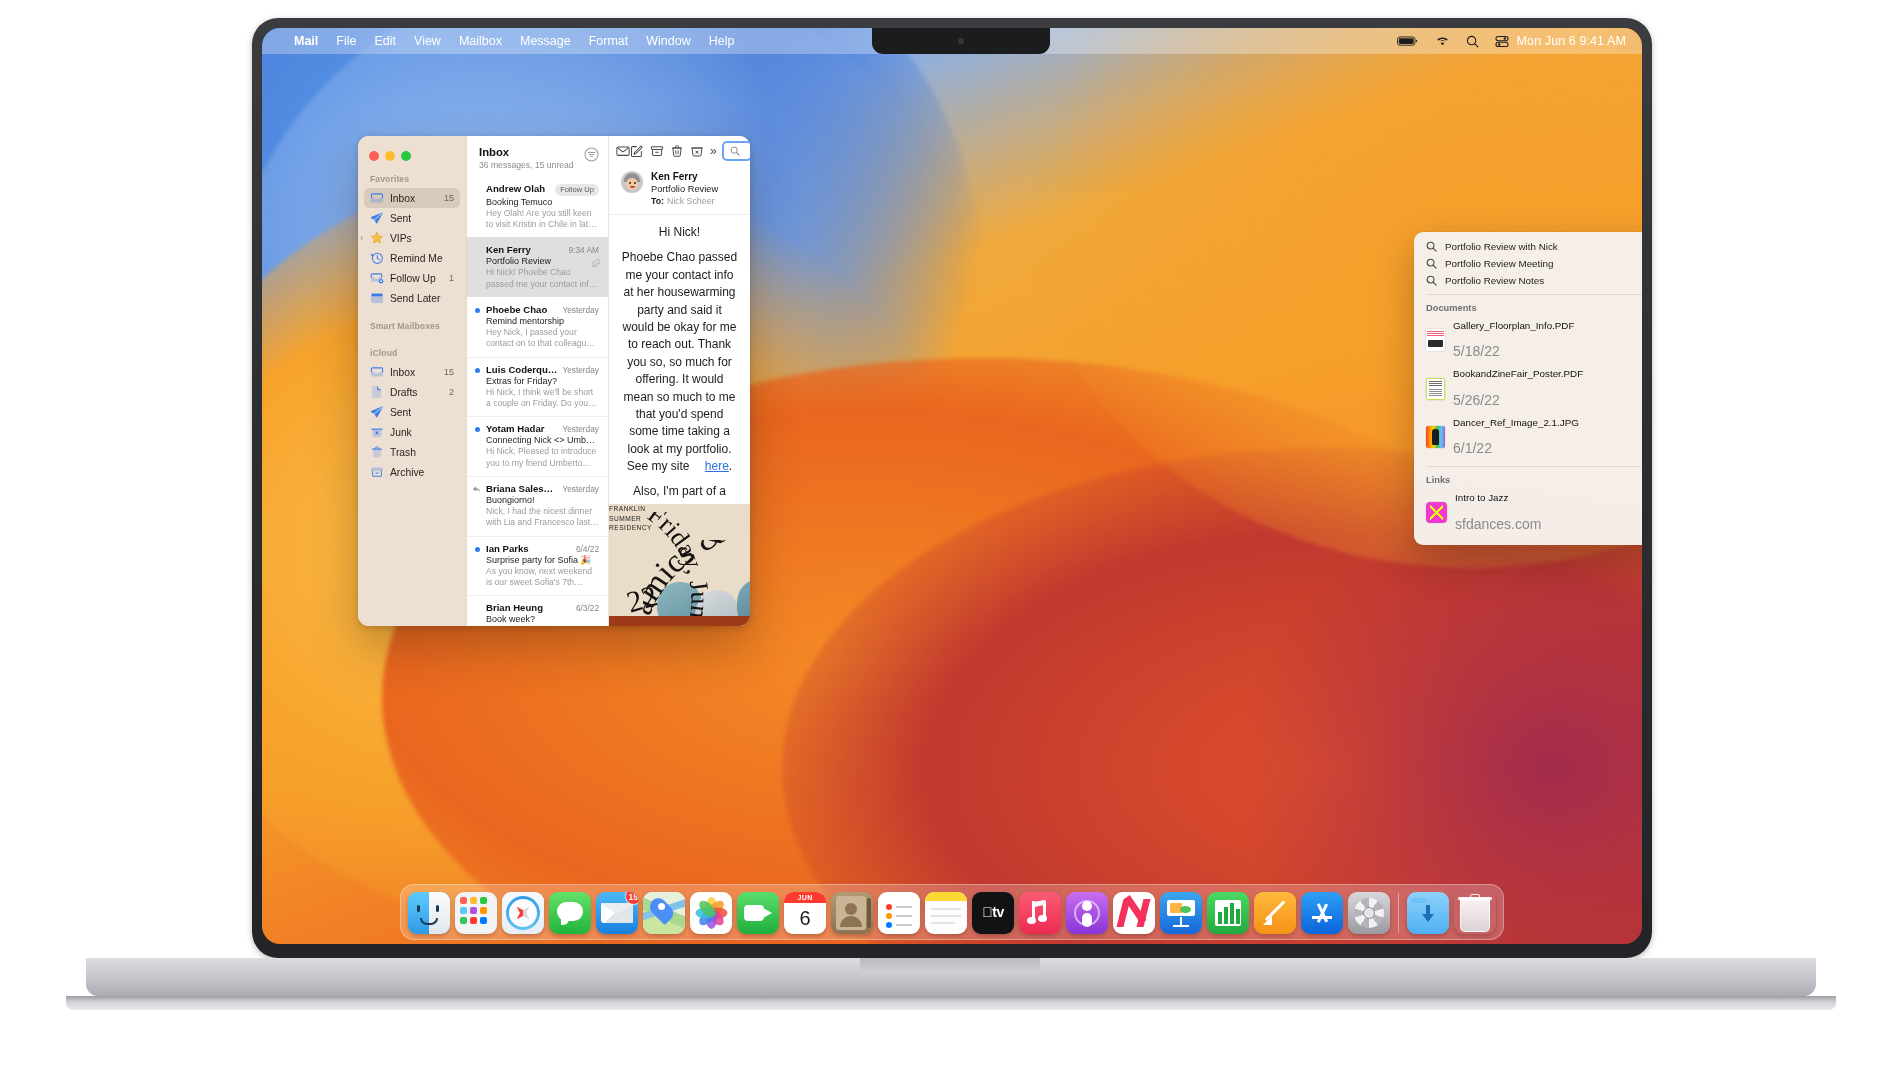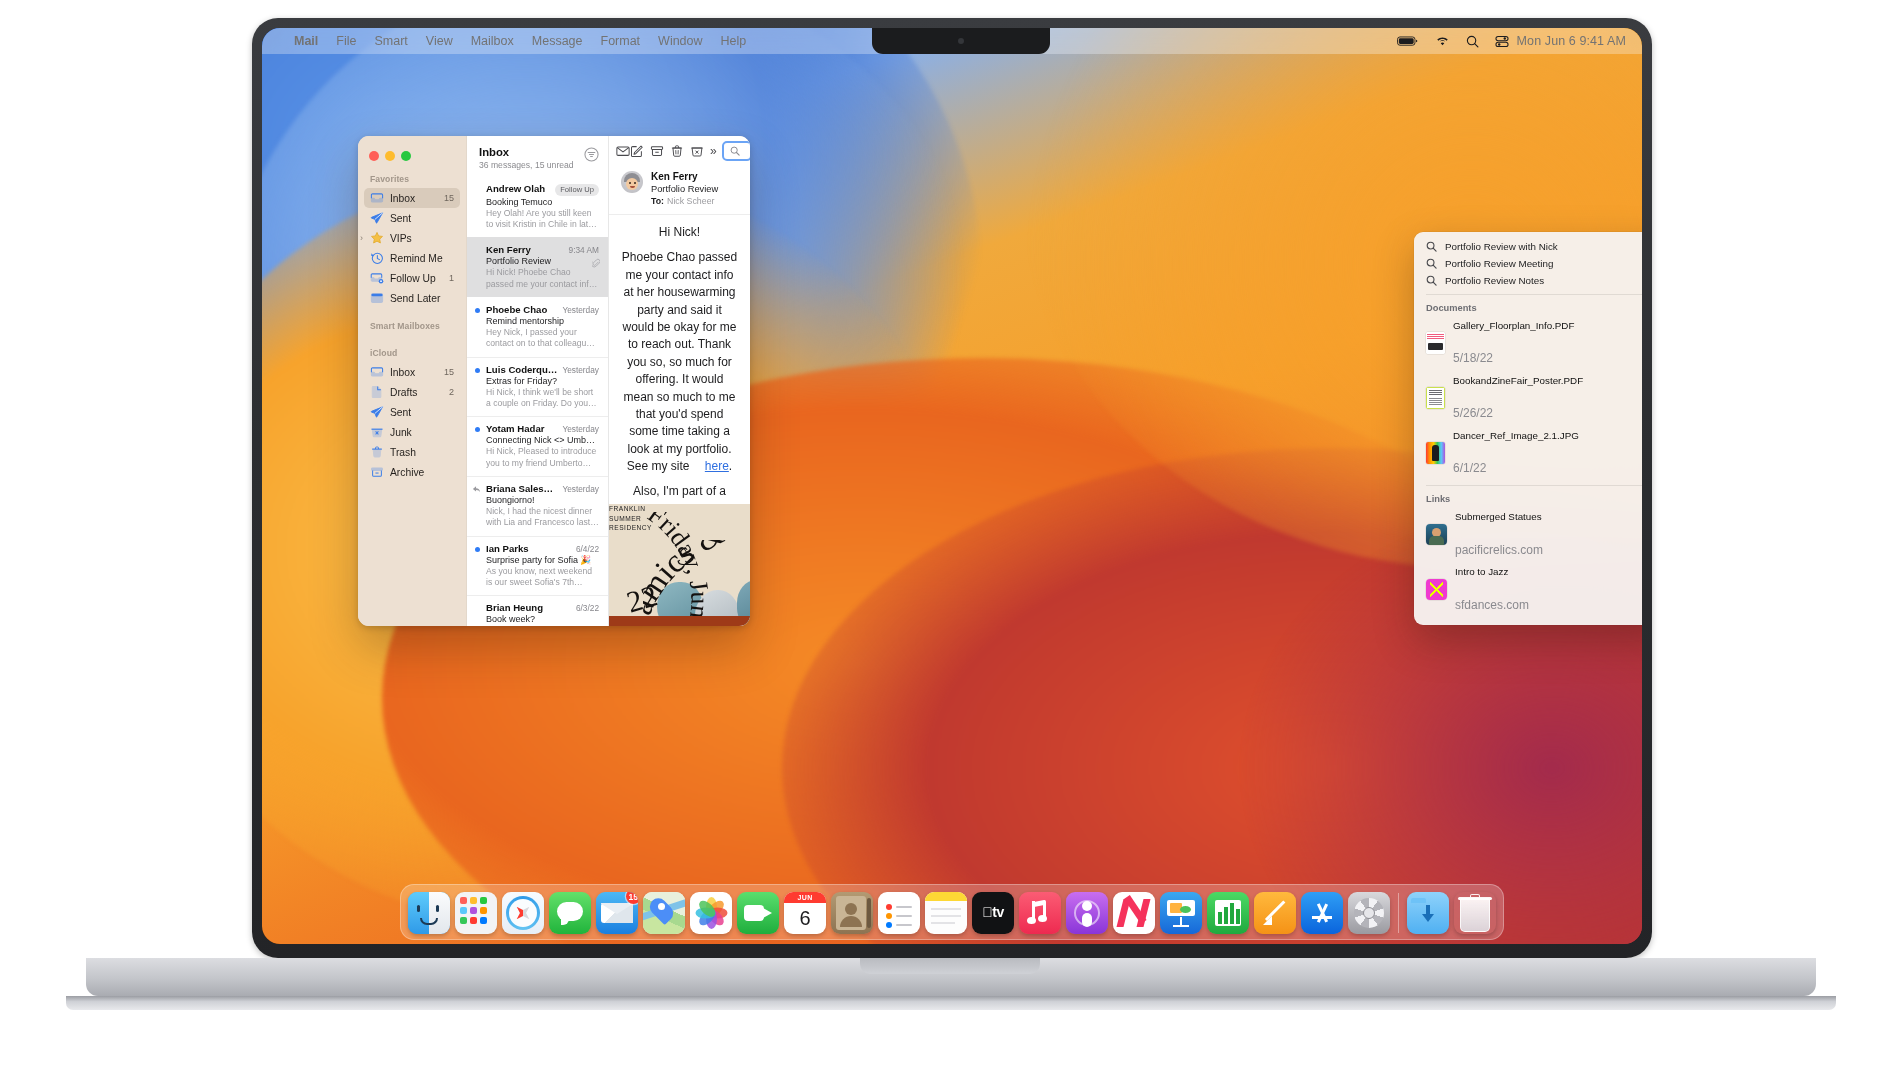--- a/index.html
+++ b/index.html
@@ -74,21 +74,21 @@
     background: radial-gradient(ellipse at 50% 60%, #f6a02c 0%, rgba(246,160,44,0) 70%); }
   .w7 { left:980px; top:480px; width:620px; height:520px;
     background: radial-gradient(ellipse at 50% 50%, #a32b4c 0%, rgba(163,43,76,0) 72%); }
 
   
   .menubar {
     position:absolute; left:0; top:0; width:100%; height:26px;
     background: rgba(255,255,255,.30);
     backdrop-filter: blur(18px);
     display:flex; align-items:center;
-    font-size: 12.5px; color:#737373;
+    font-size: 12.5px; color:#ffffff;
     z-index: 55;
   }
   .mb-left { display:flex; align-items:center; gap:0; padding-left:8px; }
   .mb-item { padding: 0 9px; line-height: 26px; white-space:nowrap; }
   .mb-item.bold { font-weight:700; }
   .apple { width:14px; height:16px; display:inline-flex; align-items:center; justify-content:center;
     padding: 0 9px 0 6px; }
   .mb-right { margin-left:auto; display:flex; align-items:center; gap:0; padding-right:12px; }
   .mb-right .mb-item { padding: 0 8px; }
   .clock { font-size:12.5px; letter-spacing:.1px; padding-right:4px; }
@@ -204,21 +204,21 @@
   .dd-row { display:flex; align-items:center; gap:8px; padding: 3px 12px; }
   .dd-sic { width:11px; height:11px; color:#4a4a4e; flex:none; }
   .dd-txt { font-size:9.8px; color:#1c1c1e; }
   .dd-sec { font-size:9.3px; font-weight:700; color:#6e6e73; padding: 8px 12px 3px 12px; }
   .dd-hr { height:1px; background:rgba(0,0,0,.09); margin: 5px 12px 0 12px; }
   .dd-item { display:flex; align-items:center; gap:8px; padding: 4px 12px; }
   .dd-thumb { width:19px; height:22px; flex:none; border-radius:2px; overflow:hidden; position:relative;
     box-shadow: 0 0 0 .5px rgba(0,0,0,.12); background:#fff; }
   .dd-thumb.sq { width:21px; height:21px; border-radius:4px; }
   .dd-name { font-size:9.8px; color:#111; line-height:1.25; }
-  .dd-sub { font-size:12px; color:#8a8a8f; line-height:1.3; margin-top:19px; }
+  .dd-sub { font-size:14px; color:#8a8a8f; line-height:1.3; margin-top:10px; }
 
   
   .dock {
     position:absolute; left:50%; transform:translateX(-50%); bottom:4px;
     height:56px; display:flex; align-items:flex-end; gap:5px;
     padding: 5px 7px;
     background: rgba(255,255,255,.22);
     border-radius: 14px;
     border: .5px solid rgba(255,255,255,.30);
     z-index:50;
@@ -251,21 +251,21 @@
 
     <div class="menubar">
       <div class="mb-left">
         <span class="apple">
           <svg class="i" width="13" height="15" viewBox="0 0 14 17">
               <path fill="#1c1c1e" d="M11.2 9.1c0-2 1.6-2.9 1.7-3-0.9-1.4-2.4-1.5-2.9-1.6-1.2-0.1-2.4 0.7-3 0.7-0.6 0-1.6-0.7-2.6-0.7-1.3 0-2.6 0.8-3.3 2-1.4 2.4-0.4 6 1 8 0.7 1 1.5 2.1 2.5 2 1 0 1.4-0.6 2.6-0.6 1.2 0 1.5 0.6 2.6 0.6 1.1 0 1.8-1 2.4-2 0.8-1.1 1.1-2.2 1.1-2.3C13.3 12.2 11.2 11.4 11.2 9.1zM9.3 3.2C9.8 2.5 10.2 1.6 10.1 0.7c-0.8 0-1.8 0.5-2.4 1.2C7.2 2.5 6.7 3.5 6.8 4.4 7.7 4.5 8.7 3.9 9.3 3.2z"></path>
             </svg>
         </span>
         <span class="mb-item bold">Mail</span>
         <span class="mb-item">File</span>
-        <span class="mb-item">Smart</span>
+        <span class="mb-item">Edit</span>
         <span class="mb-item">View</span>
         <span class="mb-item">Mailbox</span>
         <span class="mb-item">Message</span>
         <span class="mb-item">Format</span>
         <span class="mb-item">Window</span>
         <span class="mb-item">Help</span>
       </div>
       <div class="mb-right">
         <span class="mb-item">
           <svg class="i" width="22" height="12" viewBox="0 0 24 12">
@@ -710,31 +710,20 @@
               <span class="dd-name" style="display:block">Dancer_Ref_Image_2.1.JPG</span>
               <span class="dd-sub" style="display:block">6/1/22</span>
             </span>
           </div>
         </div>
       <div class="dd-hr"></div>
       <div class="dd-sec">Links</div>
       <div id="dd-links">
           <div class="dd-item">
             <span class="dd-thumb sq">
-              <div style="position:absolute;inset:0;background:linear-gradient(180deg,#2f6f8f,#1c4055)"></div>
-   <div style="position:absolute;left:6px;top:4px;width:9px;height:9px;border-radius:50%;background:#d8a070"></div>
-   <div style="position:absolute;left:3px;top:12px;width:15px;height:9px;border-radius:5px 5px 0 0;background:#4a6b52"></div>
-            </span>
-            <span>
-              <span class="dd-name" style="display:block">Submerged Statues</span>
-              <span class="dd-sub" style="display:block">pacificrelics.com</span>
-            </span>
-          </div>
-          <div class="dd-item">
-            <span class="dd-thumb sq">
               <div style="position:absolute;inset:0;background:#f03ad0"></div>
    <div style="position:absolute;left:4px;top:3px;width:13px;height:15px;background:
      linear-gradient(45deg,transparent 45%,#eaff00 45% 55%,transparent 55%),
      linear-gradient(-45deg,transparent 45%,#eaff00 45% 55%,transparent 55%)"></div>
             </span>
             <span>
               <span class="dd-name" style="display:block">Intro to Jazz</span>
               <span class="dd-sub" style="display:block">sfdances.com</span>
             </span>
           </div>

